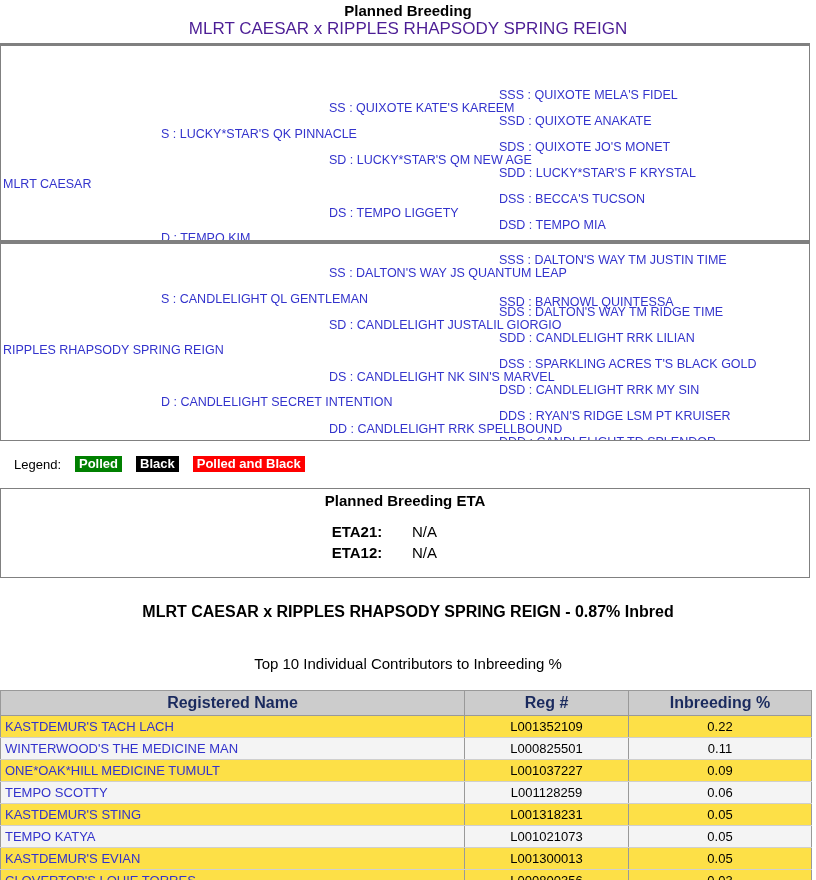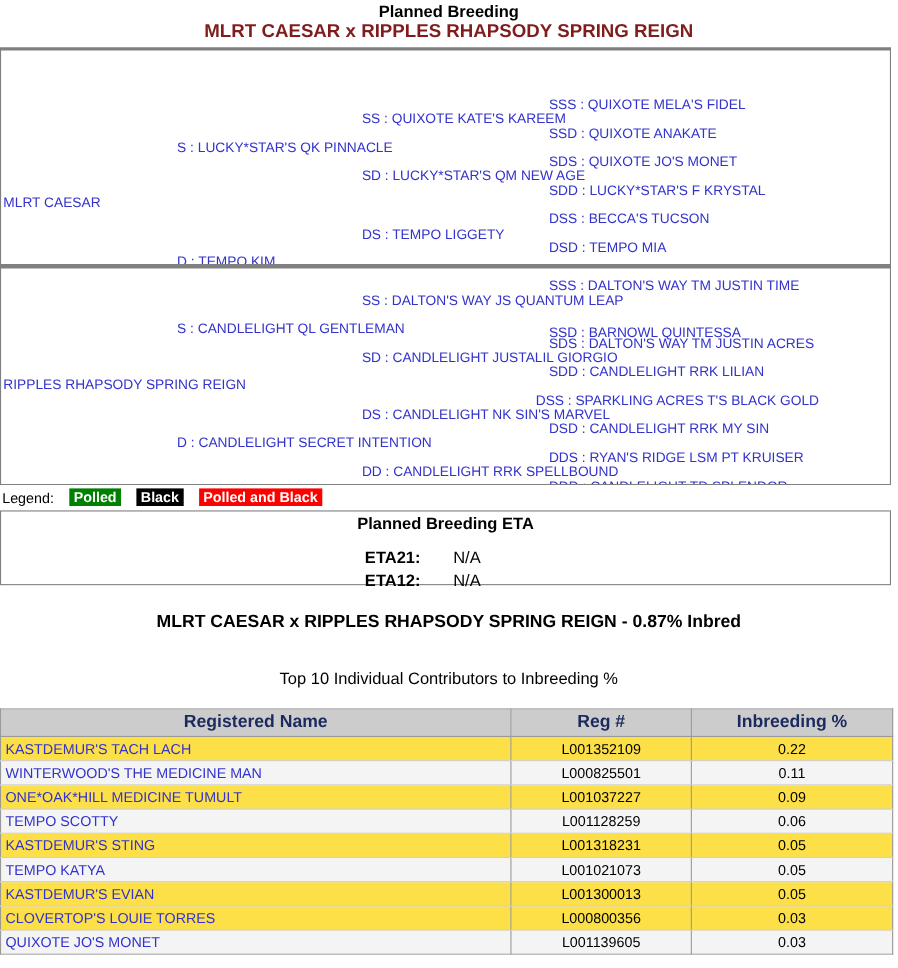--- a/index.html
+++ b/index.html
@@ -19,25 +19,25 @@
   .page-title {
     text-align: center;
     font-weight: bold;
     font-size: 15px;
     line-height: 17px;
     margin: 2px 0 0 0;
     color: #000;
   }
   .page-subtitle {
     text-align: center;
-    font-weight: bold;
+    font-weight: normal;
     font-size: 17px;
     line-height: 20px;
     margin: 0 0 4px 0;
-    color: #7f1d1d;
+    color: #4c1d95;
   }
 
   
   .ped-box {
     border-top: 3px solid #808080;
     border-left: 1px solid #808080;
     border-right: 1px solid #808080;
     border-bottom: 1px solid #808080;
     width: 810px;
     box-sizing: border-box;
@@ -55,21 +55,21 @@
     text-decoration: none;
     font-family: "Liberation Sans", sans-serif;
   }
 
   
   .legend-row {
     height: 21px;
     line-height: 21px;
     font-size: 13px;
     white-space: nowrap;
-    padding: 0;
+    padding: 12px;
     margin: 1px 0 0 0;
   }
   .legend-label {
     font-size: 13px;
     color: #000;
     padding-left: 2px;
     padding-right: 14px;
   }
   .chip {
     display: inline-block;
@@ -83,21 +83,21 @@
   }
   .chip.polled { background: #008000; }
   .chip.black  { background: #000000; }
   .chip.both   { background: #ff0000; }
 
   
   .eta-box {
     border: 1px solid #808080;
     width: 810px;
     box-sizing: border-box;
-    height: 68px;
+    height: 90px;
     margin-top: 1px;
     position: relative;
   }
   .eta-title {
     text-align: center;
     font-weight: bold;
     font-size: 15px;
     line-height: 18px;
     padding-top: 3px;
   }
@@ -208,23 +208,23 @@
   <a class="ped-link" style="left:160px; top:48px;" href="#">S : CANDLELIGHT QL GENTLEMAN</a>
   <a class="ped-link" style="left:328px; top:22px;" href="#">SS : DALTON'S WAY JS QUANTUM LEAP</a>
 
   <a class="ped-link" style="left:160px; top:151px;" href="#">D : CANDLELIGHT SECRET INTENTION</a>
   <a class="ped-link" style="left:328px; top:74px;" href="#">SD : CANDLELIGHT JUSTALIL GIORGIO</a>
   <a class="ped-link" style="left:328px; top:126px;" href="#">DS : CANDLELIGHT NK SIN'S MARVEL</a>
   <a class="ped-link" style="left:328px; top:178px;" href="#">DD : CANDLELIGHT RRK SPELLBOUND</a>
 
   <a class="ped-link" style="left:498px; top:9px;" href="#">SSS : DALTON'S WAY TM JUSTIN TIME</a>
   <a class="ped-link" style="left:498px; top:35px;margin-top:16px;" href="#">SSD : BARNOWL QUINTESSA</a>
-  <a class="ped-link" style="left:498px; top:61px;" href="#">SDS : DALTON'S WAY TM JUSTIN ACRES</a>
+  <a class="ped-link" style="left:498px; top:61px;" href="#">SDS : DALTON'S WAY TM RIDGE TIME</a>
   <a class="ped-link" style="left:498px; top:87px;" href="#">SDD : CANDLELIGHT RRK LILIAN</a>
-  <a class="ped-link" style="left:486px; top:113px;" href="#">DSS : SPARKLING ACRES T'S BLACK GOLD</a>
+  <a class="ped-link" style="left:498px; top:113px;" href="#">DSS : SPARKLING ACRES T'S BLACK GOLD</a>
   <a class="ped-link" style="left:498px; top:139px;" href="#">DSD : CANDLELIGHT RRK MY SIN</a>
   <a class="ped-link" style="left:498px; top:165px;" href="#">DDS : RYAN'S RIDGE LSM PT KRUISER</a>
   <a class="ped-link" style="left:498px; top:191px;" href="#">DDD : CANDLELIGHT TD SPLENDOR</a>
 </div>
 
 <div class="legend-row">
   <span class="legend-label">Legend:</span><span class="chip polled">Polled</span><span class="chip black">Black</span><span class="chip both">Polled and Black</span>
 </div>
 
 <div class="eta-box">

